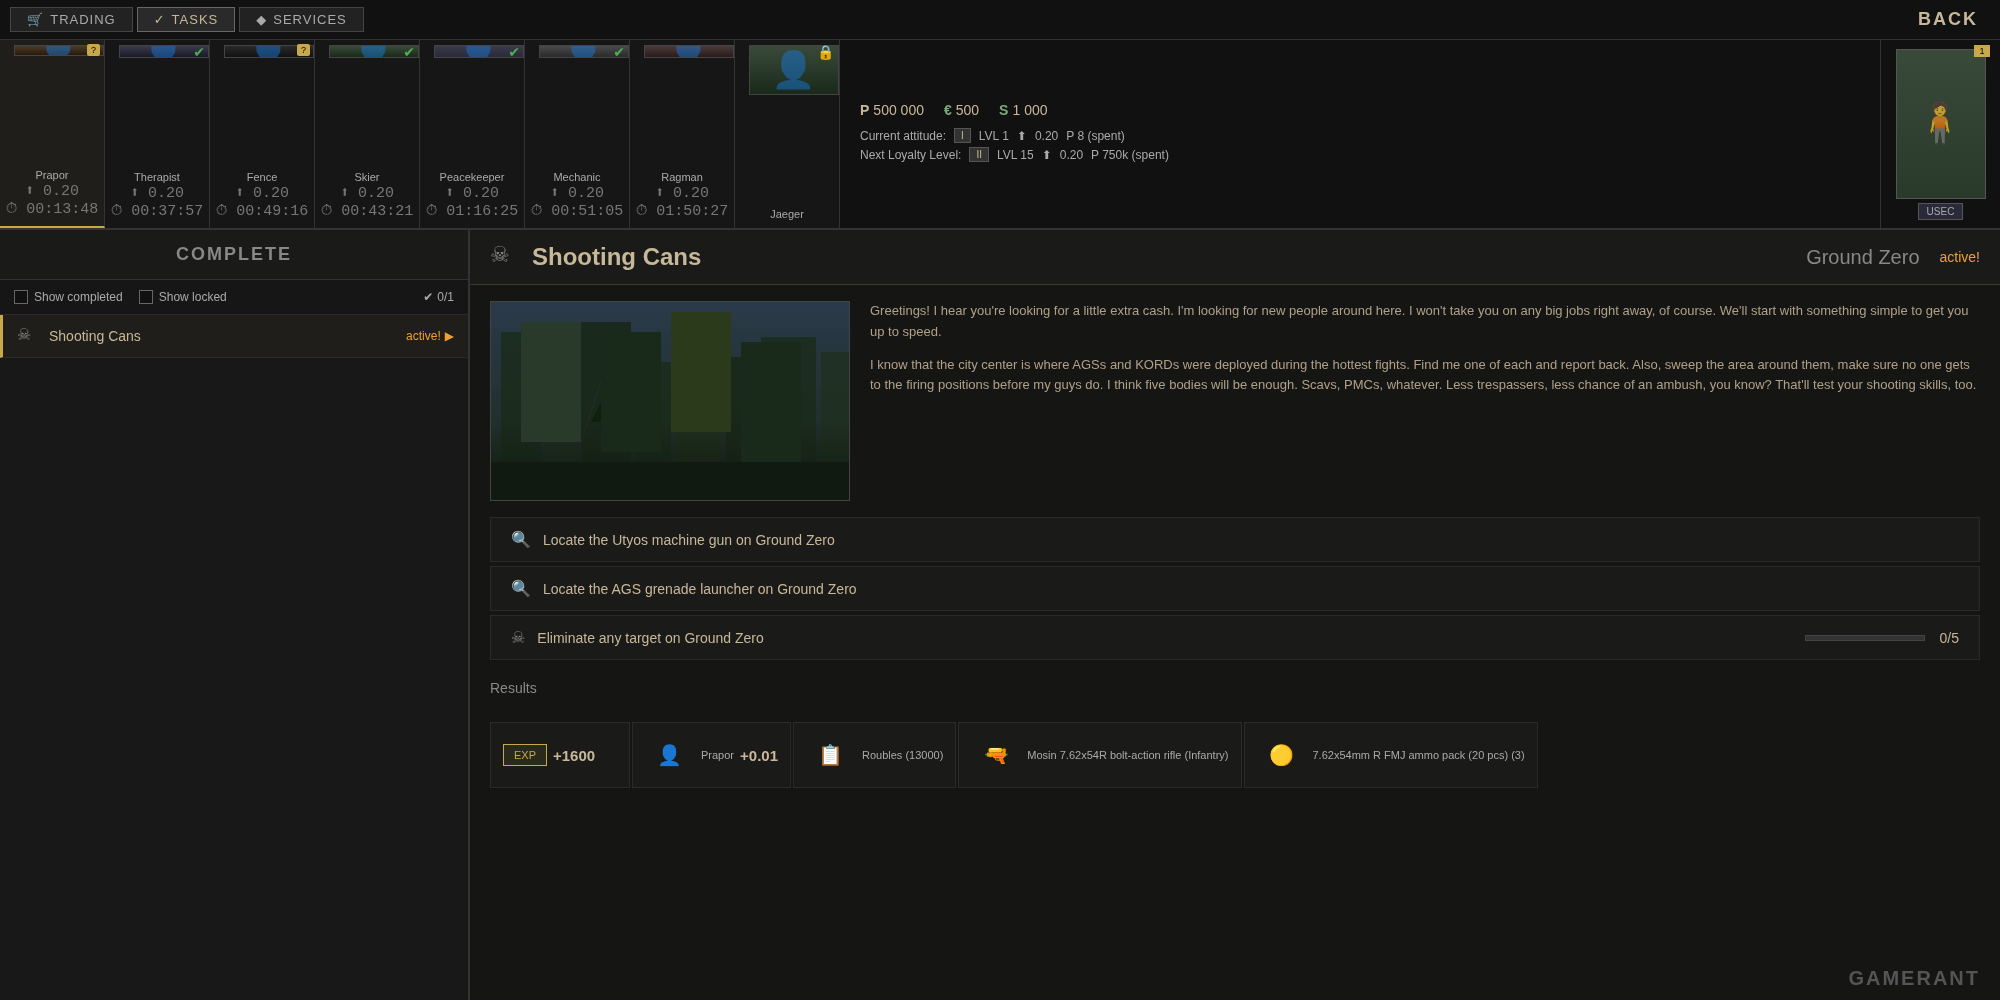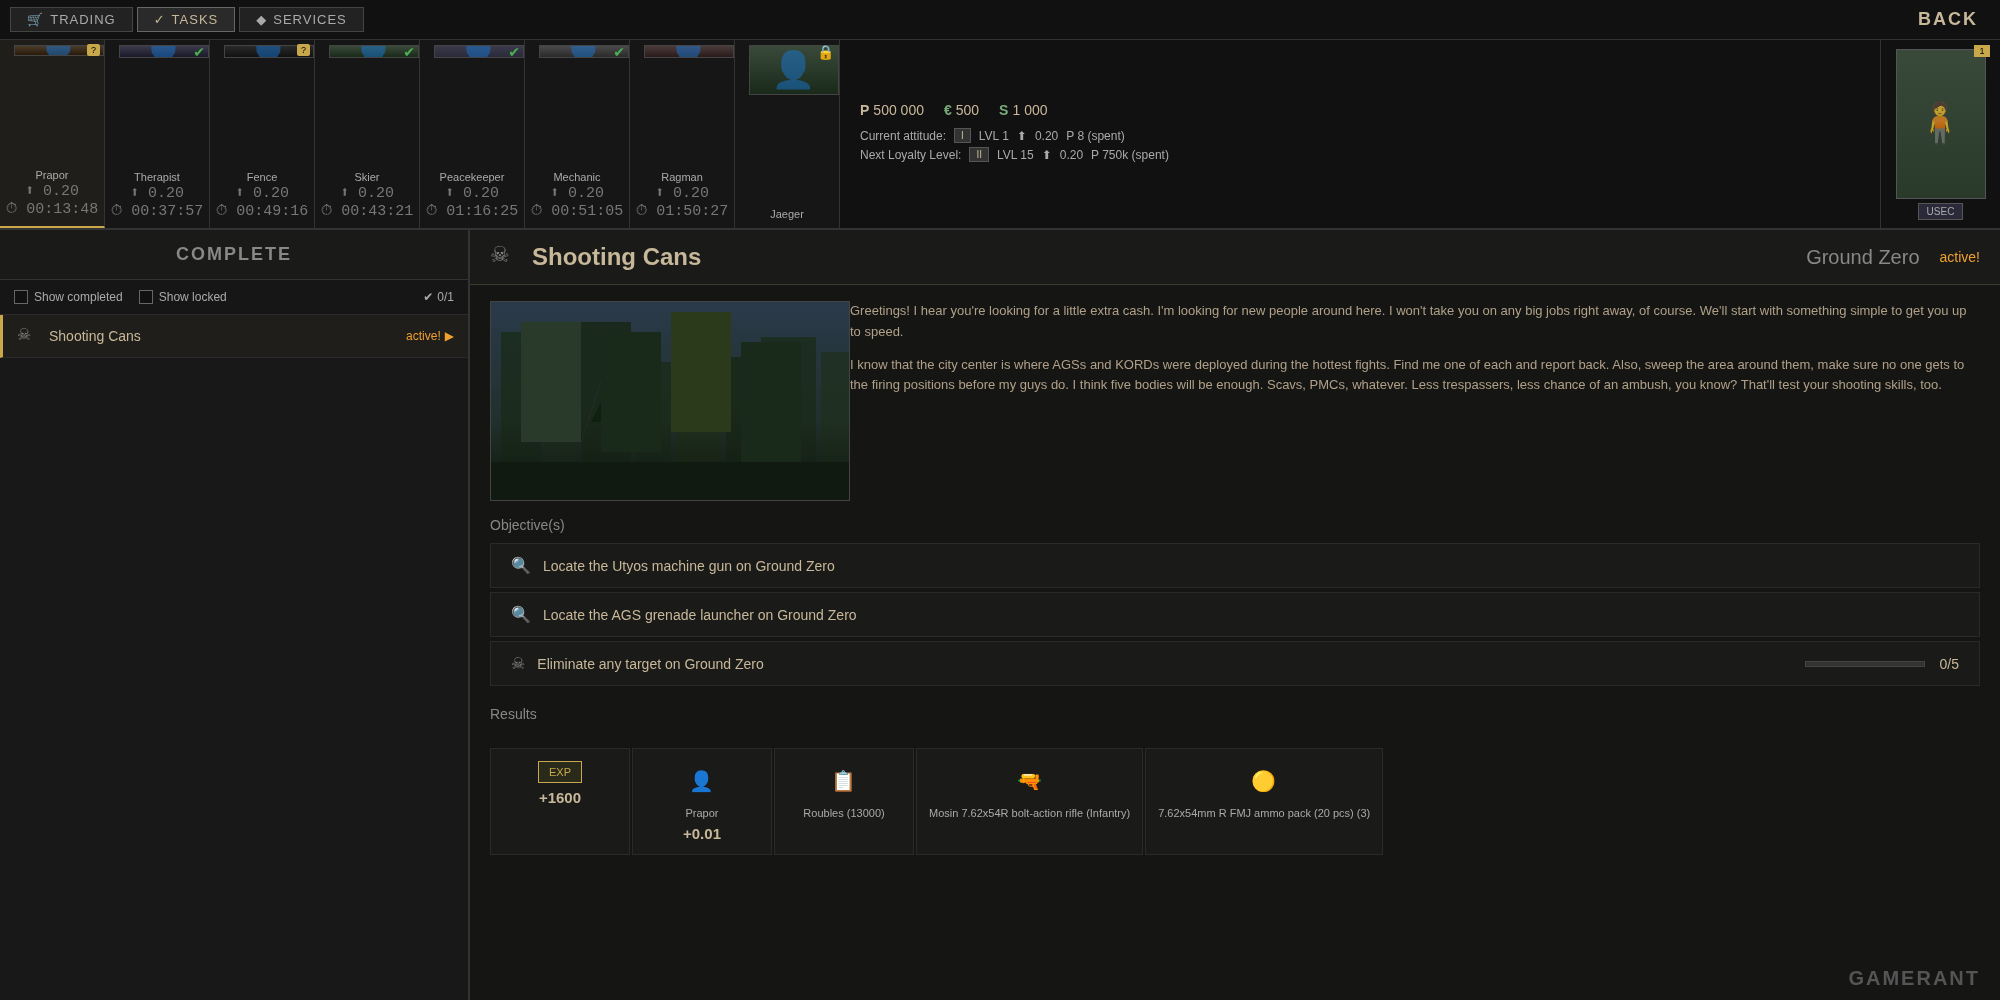--- a/index.html
+++ b/index.html
@@ -322,20 +322,21 @@
     }
     .task-active-badge {
       color: #f0a030;
       font-size: 14px;
       cursor: pointer;
     }
 
     .task-body {
       display: flex;
       padding: 16px 20px;
+      gap: 20px;
     }
     .task-image {
       width: 360px;
       height: 200px;
       background: linear-gradient(135deg, #1a2a1a 0%, #2a3a2a 30%, #3a4a3a 60%, #2a2a1a 100%);
       border: 1px solid #444;
       flex-shrink: 0;
       position: relative;
       overflow: hidden;
     }
@@ -414,21 +415,21 @@
     }
     .results-row {
       display: flex;
       gap: 2px;
     }
     .result-card {
       background: #1a1a18;
       border: 1px solid #2a2a2a;
       padding: 12px;
       display: flex;
-      flex-direction: column;
+      flex-direction: row;
       align-items: center;
       min-width: 140px;
       gap: 6px;
     }
     .result-icon {
       width: 50px;
       height: 40px;
       display: flex;
       align-items: center;
       justify-content: center;
@@ -664,21 +665,20 @@
           <line x1="110" y1="80" x2="90" y2="140" stroke="#333" stroke-width="1" opacity="0.5"></line>
         </svg>
       </div>
       <div class="task-description">
         <p>Greetings! I hear you're looking for a little extra cash. I'm looking for new people around here. I won't take you on any big jobs right away, of course. We'll start with something simple to get you up to speed.</p>
         <p>I know that the city center is where AGSs and KORDs were deployed during the hottest fights. Find me one of each and report back. Also, sweep the area around them, make sure no one gets to the firing positions before my guys do. I think five bodies will be enough. Scavs, PMCs, whatever. Less trespassers, less chance of an ambush, you know? That'll test your shooting skills, too.</p>
       </div>
     </div>
 
     <div class="objectives-section">
-      <div class="objectives-label">Objective(s)</div>
 
       <div class="objective-row">
         <span class="obj-icon">🔍</span>
         <span>Locate the Utyos machine gun on Ground Zero</span>
       </div>
 
       <div class="objective-row">
         <span class="obj-icon">🔍</span>
         <span>Locate the AGS grenade launcher on Ground Zero</span>
       </div>

